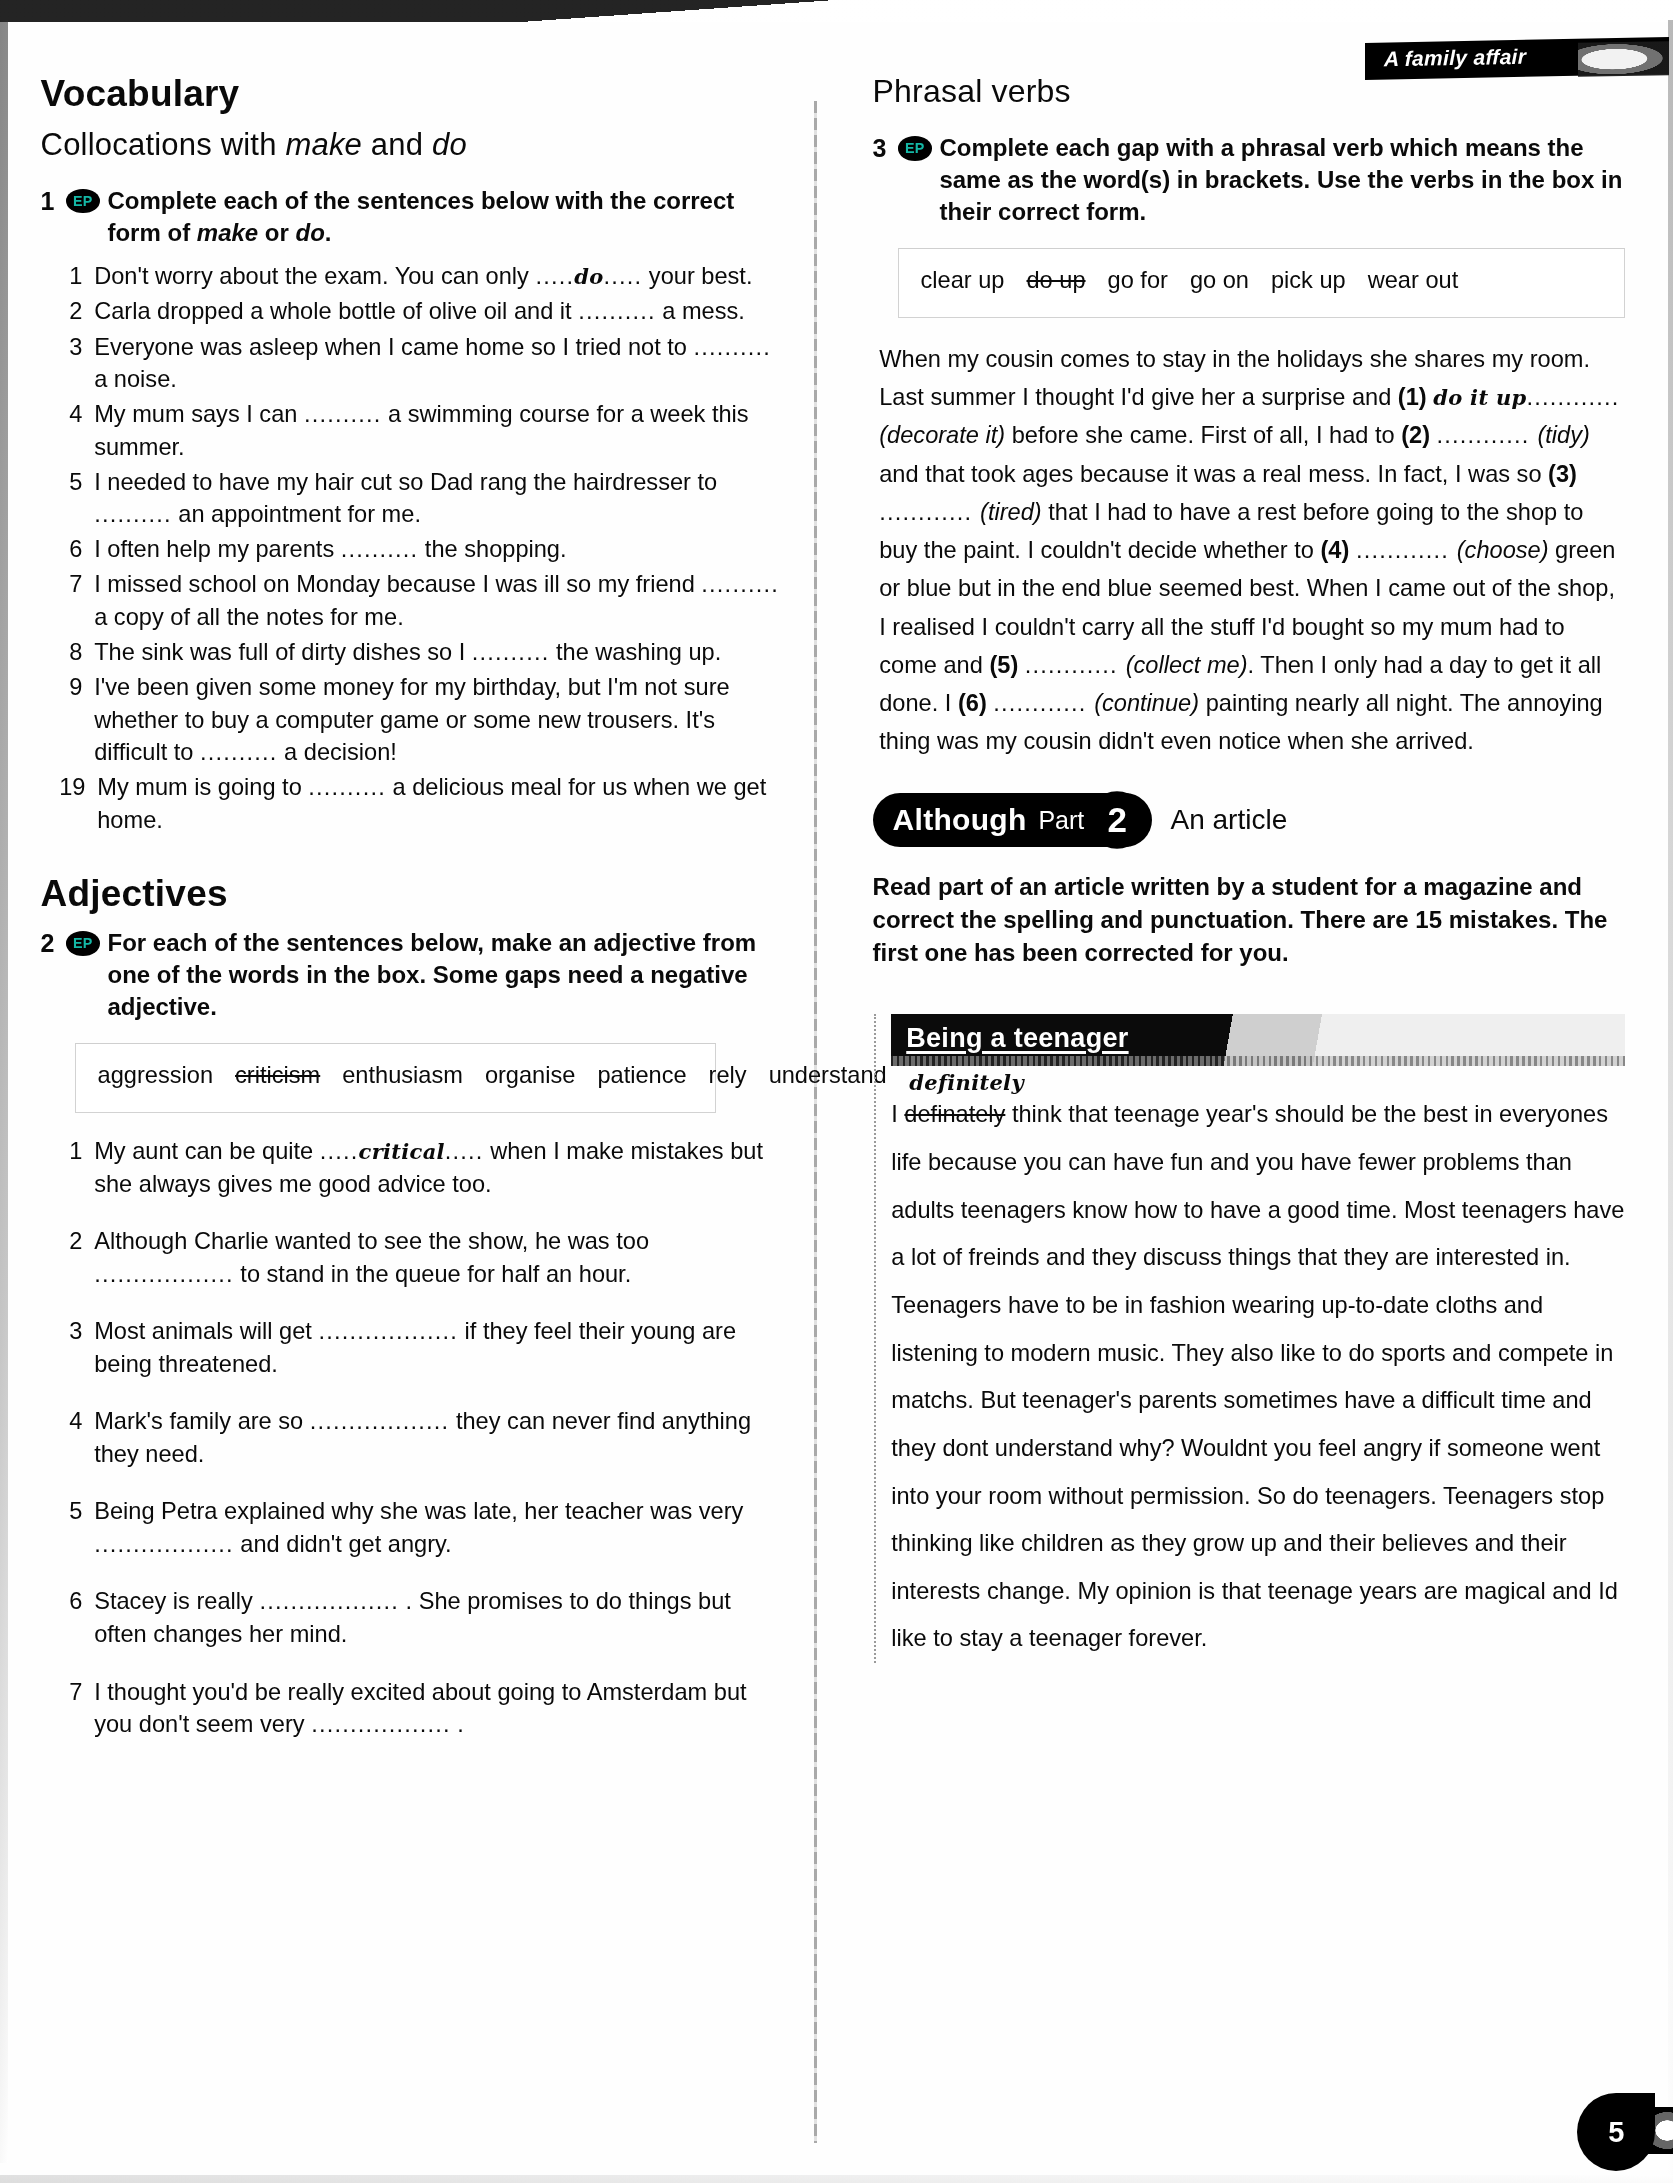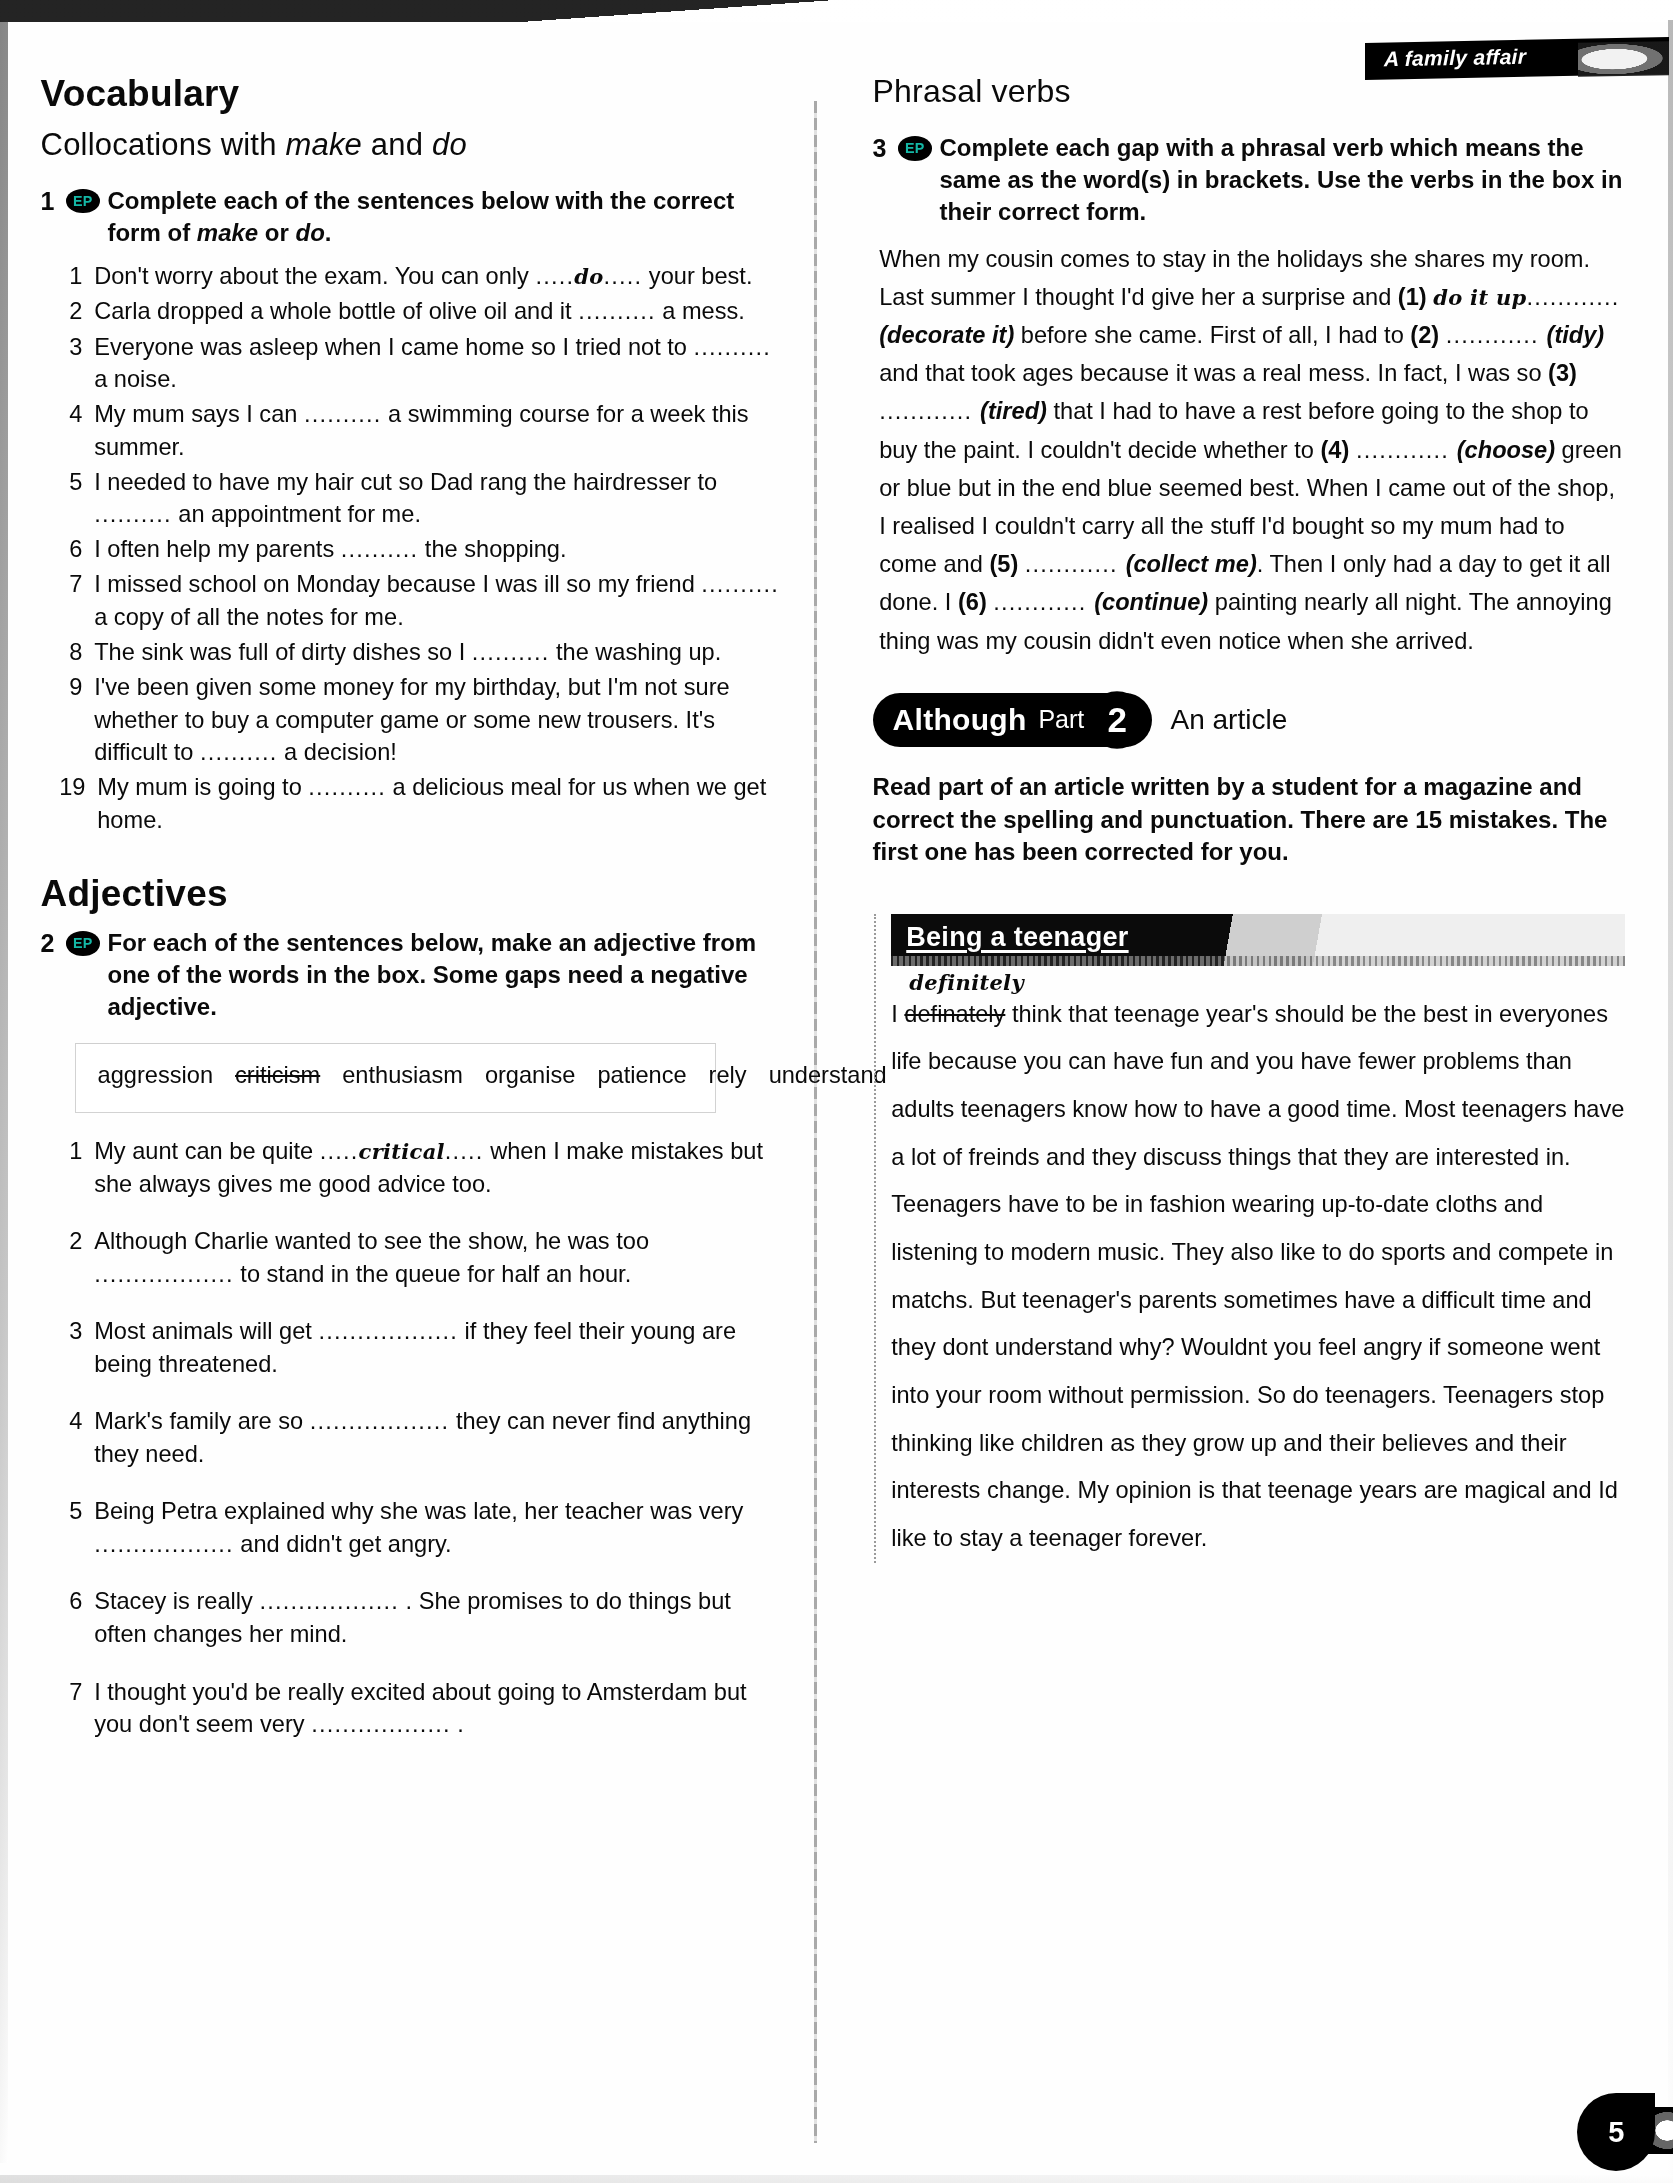--- a/index.html
+++ b/index.html
@@ -157,21 +157,21 @@
   }
   .wordbox.right-box { margin-left: 25px; max-width: 742px; }
   .wordbox .w { margin-right: 22px; white-space: nowrap; }
 
   
   .cloze {
     font-size: 23.6px;
     line-height: 1.62;
     margin: 11.8px 0 0 6.7px;
   }
-  .cloze .it { font-style: italic; font-weight: bold; }
+  .cloze .it { font-style: italic; }
 
   
   .unit-tab {
     position: absolute;
     top: 40px;
     right: 5px;
     width: 304px;
     height: 37px;
   }
   .unit-tab .tab-bg {
@@ -432,20 +432,21 @@
     <div class="col-right">
 
       <h1 class="section-title right-title">Phrasal verbs</h1>
 
       <div class="ex">
         <div class="ex-num">3</div>
         <div class="ep-badge">EP</div>
         <div class="ex-text">Complete each gap with a phrasal verb which means the same as the word(s) in brackets. Use the verbs in the box in their correct form.</div>
       </div>
 
+      <div class="wordbox right-box" id="ex3-wordbox"><span class="w">clear up</span><span class="w strike">do up</span><span class="w">go for</span><span class="w">go on</span><span class="w">pick up</span><span class="w">wear out</span></div>
 
       <div class="cloze" id="ex3-cloze"><span>When my cousin comes to stay in the holidays she shares my room. Last summer I thought I'd give her a surprise and </span><span style="font-weight: 700;">(1) </span><span class="hand">do it up</span><span class="gap">............ </span><span class="it">(decorate it)</span><span> before she came. First of all, I had to </span><span style="font-weight: 700;">(2) </span><span class="gap">............ </span><span class="it">(tidy)</span><span> and that took ages because it was a real mess. In fact, I was so </span><span style="font-weight: 700;">(3) </span><span class="gap">............ </span><span class="it">(tired)</span><span> that I had to have a rest before going to the shop to buy the paint. I couldn't decide whether to </span><span style="font-weight: 700;">(4) </span><span class="gap">............ </span><span class="it">(choose)</span><span> green or blue but in the end blue seemed best. When I came out of the shop, I realised I couldn't carry all the stuff I'd bought so my mum had to come and </span><span style="font-weight: 700;">(5) </span><span class="gap">............ </span><span class="it">(collect me)</span><span>. Then I only had a day to get it all done. I </span><span style="font-weight: 700;">(6) </span><span class="gap">............ </span><span class="it">(continue)</span><span> painting nearly all night. The annoying thing was my cousin didn't even notice when she arrived.</span></div>
 
       <div class="writing-banner">
         <div class="wb-pill">
           <span class="wb-writing">Although</span>
           <span class="wb-part">Part</span>
           <span class="wb-circle">2</span>
         </div>
         <span class="wb-after">An article</span>

